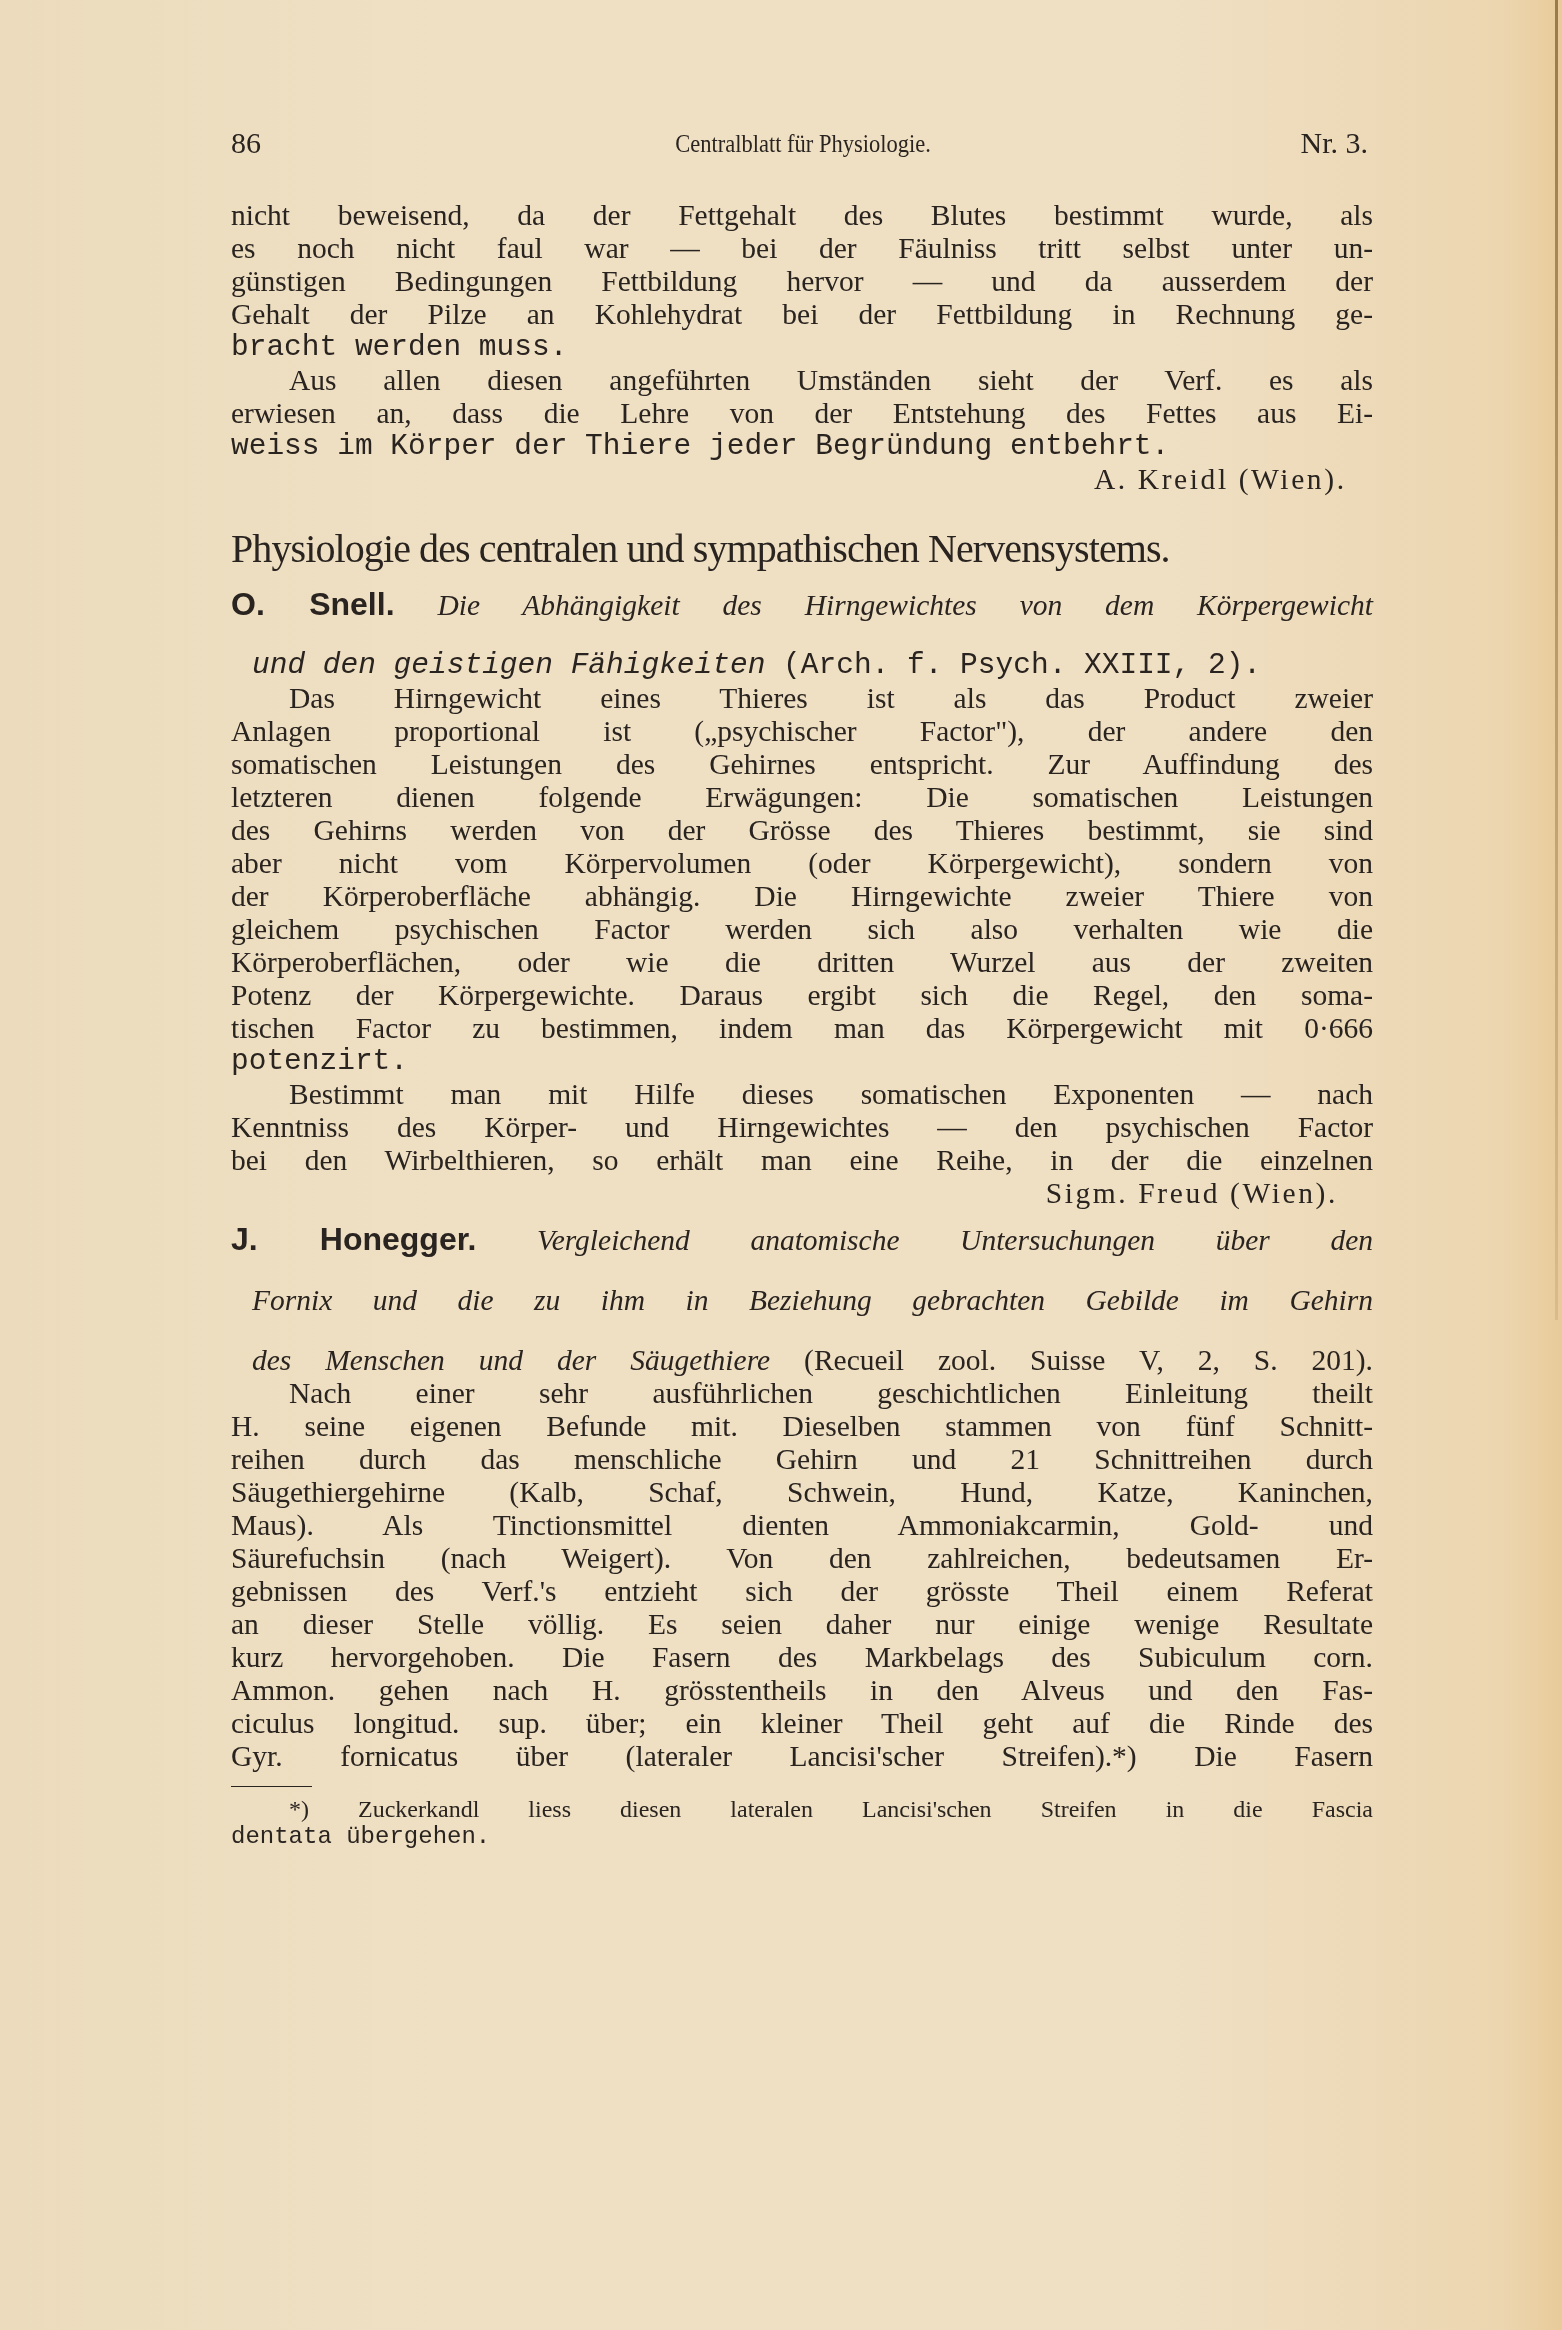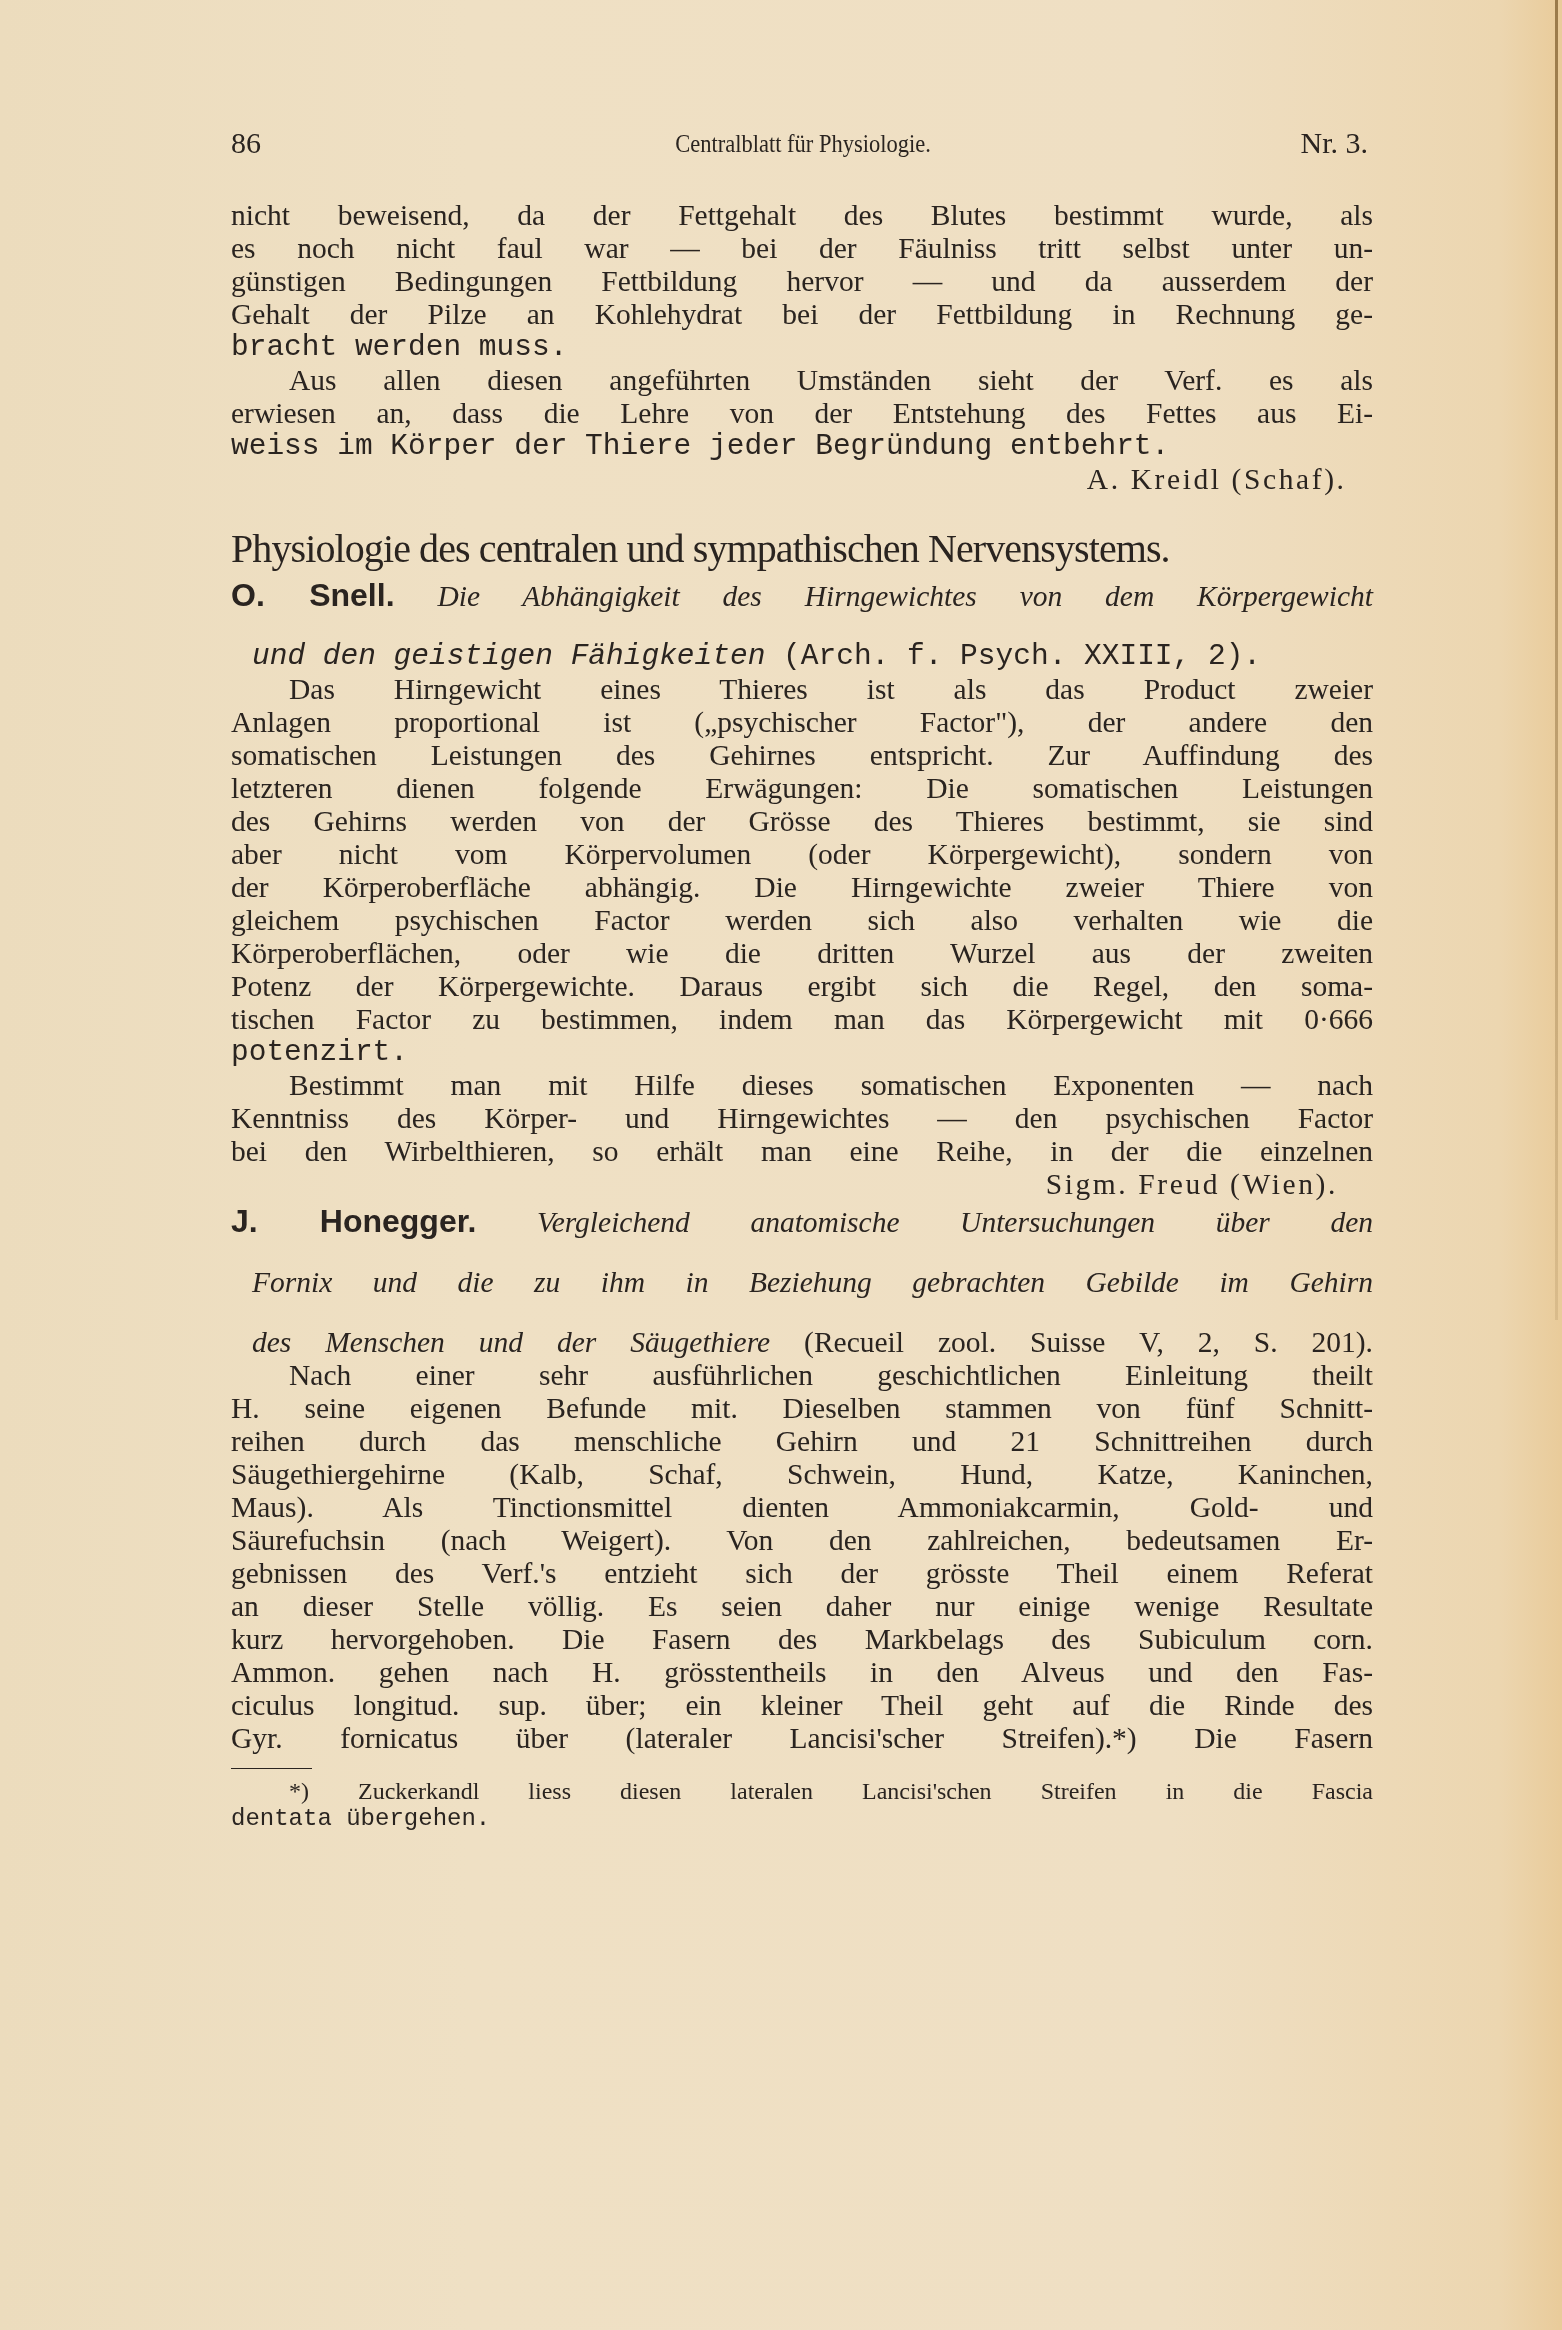--- a/index.html
+++ b/index.html
@@ -24,21 +24,21 @@
   .running-head .issue { position: absolute; right: 7px; top: 0; }
   .body { position: absolute; top: 199px; left: 0; width: 1142px; font-size: 29.5px; line-height: 33px; }
   .p { text-align: justify; margin: 0; }
   .line { display: block; text-align: justify; text-align-last: justify; white-space: nowrap; }
   .line.last { text-align-last: left; font-family: Liberation Mono, monospace; }
   .sig { text-align: right; padding-right: 62px; letter-spacing: 0.4px; }
   .section-title {
     font-size: 40px; line-height: 53px; margin-top: 26.4px; margin-bottom: 1.8px;
     white-space: nowrap; letter-spacing: -0.9px;
   }
-  .entry-head { margin-top: 4px; }
+  .entry-head { margin-top: 13px; }
   .author { font-family: "Liberation Sans", "DejaVu Sans", sans-serif; font-weight: bold; font-size: 32px; }
   .entry-cont { padding-left: 21px; margin-top: 27px; }
   i { font-style: italic; }
   .spaced { letter-spacing: 2.6px; }
   .footnote-rule { width: 81px; height: 1.8px; background: #2a2420; margin: 12.3px 0 8.8px; }
   .footnote { font-size: 24px; line-height: 27px; }
 </style>
 </head>
 <body>
 
@@ -59,21 +59,21 @@
       <span class="line">es noch nicht faul war — bei der Fäulniss tritt selbst unter un-</span>
       <span class="line">günstigen Bedingungen Fettbildung hervor — und da ausserdem der</span>
       <span class="line">Gehalt der Pilze an Kohlehydrat bei der Fettbildung in Rechnung ge-</span>
       <span class="line last">bracht werden muss.</span>
     </div>
     <div class="p">
       <span class="line" style="padding-left:58px">Aus allen diesen angeführten Umständen sieht der Verf. es als</span>
       <span class="line">erwiesen an, dass die Lehre von der Entstehung des Fettes aus Ei-</span>
       <span class="line last">weiss im Körper der Thiere jeder Begründung entbehrt.</span>
     </div>
-    <div class="sig spaced" style="padding-right:26.4px">A. Kreidl (Schaf).</div>
+    <div class="sig spaced" style="padding-right:26.4px">A. Kreidl (Wien).</div>
 
     <div class="section-title">Physiologie des centralen und sympathischen Nervensystems.</div>
 
     <div>
       <div class="line entry-head" style="text-align-last:justify">
         <span class="author">O. Snell.</span>
         <i>Die Abhängigkeit des Hirngewichtes von dem Körpergewicht</i>
       </div>
       <div class="line last entry-cont">
         <i>und den geistigen Fähigkeiten</i><span> (Arch. f. Psych. XXIII, 2).</span>

